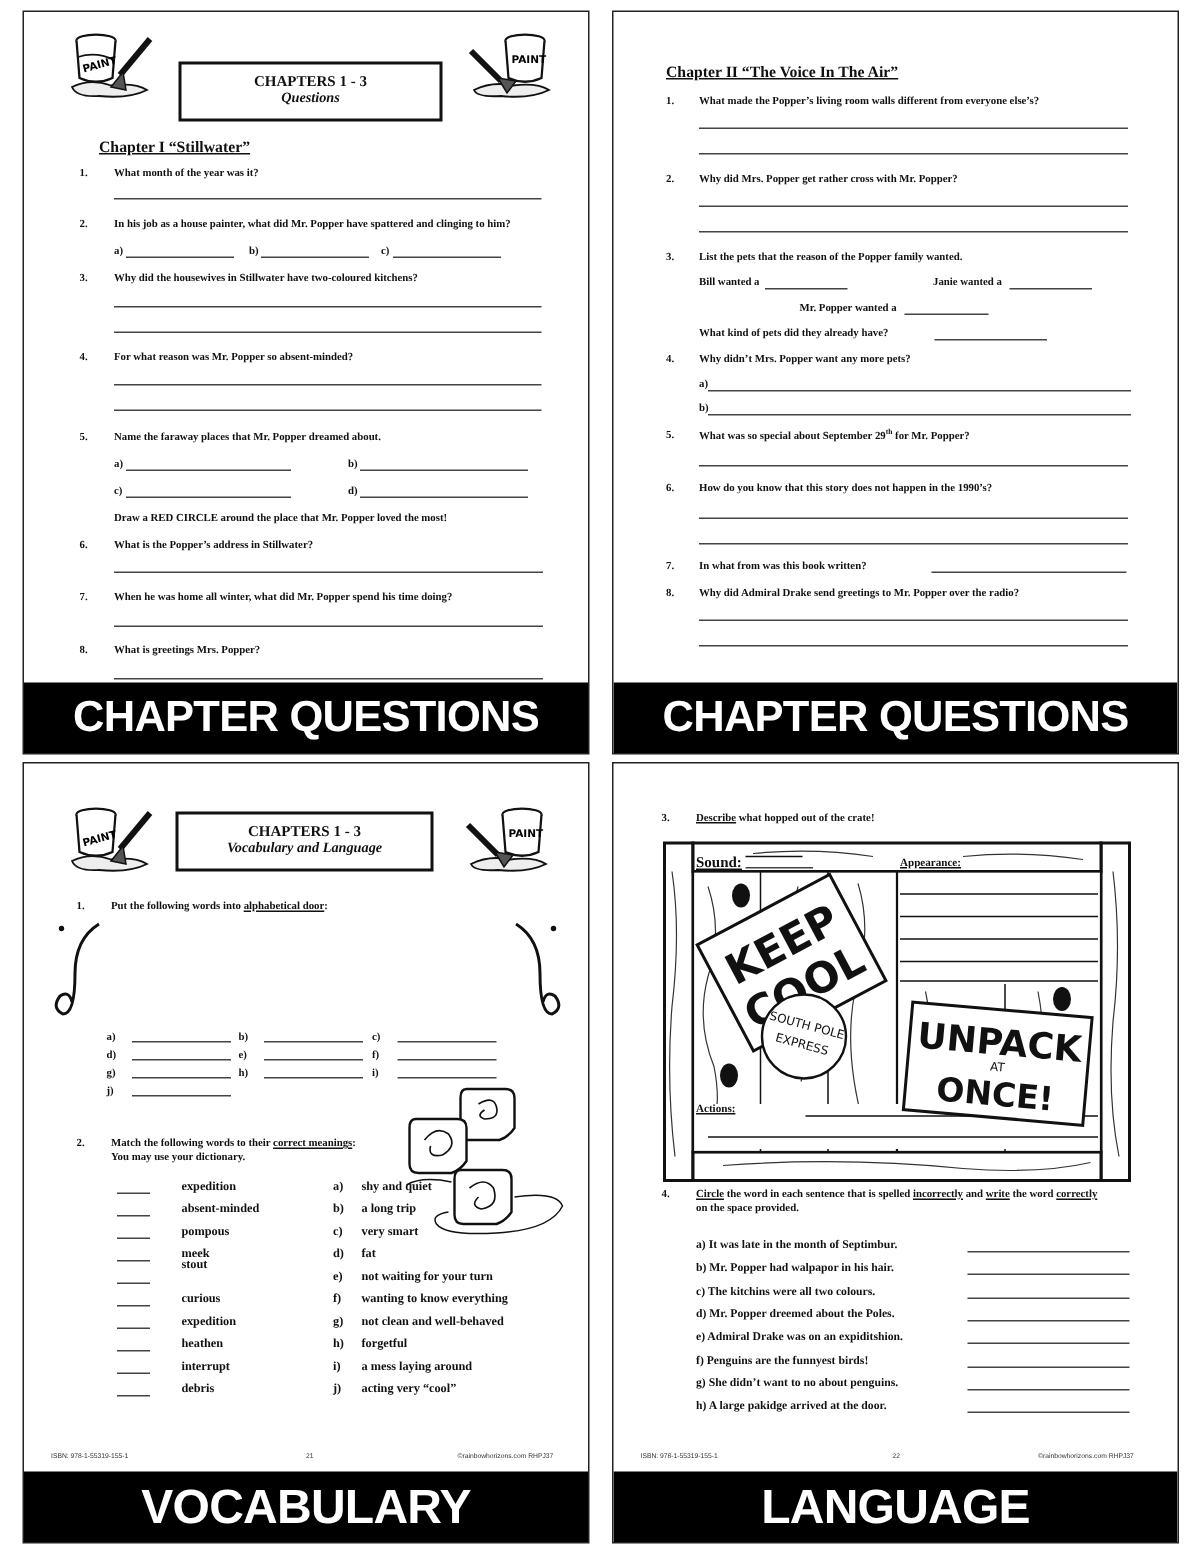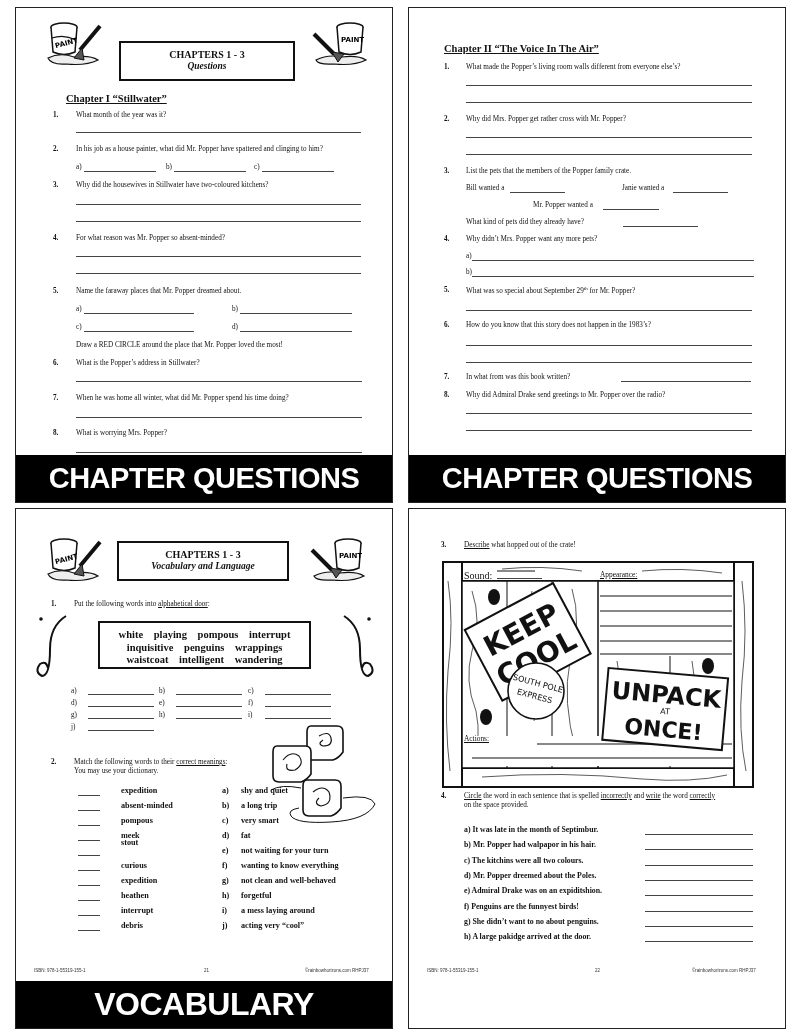--- a/index.html
+++ b/index.html
@@ -11,21 +11,21 @@
   .p-tr { left: 408px; top: 7px; width: 378px; height: 496px; }
   .p-bl { left: 15px; top: 508px; width: 378px; height: 521px; }
   .p-br { left: 408px; top: 508px; width: 378px; height: 521px; }
 
   .band { position: absolute; left: 0; right: 0; bottom: 0; background: #000; color: #fff;
     font-family: "Liberation Sans", "DejaVu Sans", sans-serif; font-weight: bold;
     text-align: center; letter-spacing: -0.5px; }
   .p-tl .band, .p-tr .band { height: 47px; font-size: 29px; line-height: 47px; }
   .p-bl .band, .p-br .band { height: 47px; font-size: 32px; line-height: 47px; }
   .num { position: absolute; font-size: 7.2px; font-weight: bold; }
-  .q { position: absolute; font-size: 7.2px; font-weight: normal; white-space: nowrap; }
+  .q { position: absolute; font-size: 7.2px; font-weight: bold; white-space: nowrap; }
   .line { position: absolute; height: 0; border-top: 1px solid #444; }
 
   .titlebox { position: absolute; border: 2px solid #111; text-align: center; background:#fff; }
   .titlebox .t1 { font-weight: bold; font-size: 10px; margin-top: 6px; }
   .titlebox .t2 { font-style: italic; font-weight: bold; font-size: 9.5px; margin-top: 1px; }
 
   .chap { position: absolute; font-weight: bold; font-size: 10.5px; text-decoration: underline; white-space: nowrap; }
   .u { text-decoration: underline; }
 
   .wordbox { position: absolute; border: 2px solid #111; text-align: center; font-weight: bold; font-size: 10.5px; line-height: 12.5px; padding-top: 6px; word-spacing: 8px; }
@@ -105,41 +105,41 @@
 
   <div class="num" style="left:37px;top:351px">6.</div>
   <div class="q" style="left:60px;top:351px">What is the Popper’s address in Stillwater?</div>
   <div class="line" style="left:60px;top:373px;width:286px"></div>
 
   <div class="num" style="left:37px;top:386px">7.</div>
   <div class="q" style="left:60px;top:386px">When he was home all winter, what did Mr. Popper spend his time doing?</div>
   <div class="line" style="left:60px;top:409px;width:286px"></div>
 
   <div class="num" style="left:37px;top:421px">8.</div>
-  <div class="q" style="left:60px;top:421px">What is worrying Mrs. Popper?</div>
+  <div class="q" style="left:60px;top:421px">What is greetings Mrs. Popper?</div>
   <div class="line" style="left:60px;top:444px;width:286px"></div>
 
   <div class="band">CHAPTER QUESTIONS</div>
 </div>
 
 <div class="panel p-tr">
   <div class="chap" style="left:35px;top:35px;">Chapter II “The Voice In The Air”</div>
 
   <div class="num" style="left:35px;top:55px">1.</div>
   <div class="q" style="left:57px;top:55px">What made the Popper’s living room walls different from everyone else’s?</div>
   <div class="line" style="left:57px;top:77px;width:286px"></div>
   <div class="line" style="left:57px;top:94px;width:286px"></div>
 
   <div class="num" style="left:35px;top:107px">2.</div>
   <div class="q" style="left:57px;top:107px">Why did Mrs. Popper get rather cross with Mr. Popper?</div>
   <div class="line" style="left:57px;top:129px;width:286px"></div>
   <div class="line" style="left:57px;top:146px;width:286px"></div>
 
   <div class="num" style="left:35px;top:159px">3.</div>
-  <div class="q" style="left:57px;top:159px">List the pets that the members of the Popper family crate.</div>
+  <div class="q" style="left:57px;top:159px">List the pets that the reason of the Popper family wanted.</div>
   <div class="q" style="left:57px;top:176px">Bill wanted a</div>
   <div class="line" style="left:101px;top:184px;width:55px"></div>
   <div class="q" style="left:213px;top:176px">Janie wanted a</div>
   <div class="line" style="left:264px;top:184px;width:55px"></div>
   <div class="q" style="left:124px;top:193px">Mr. Popper wanted a</div>
   <div class="line" style="left:194px;top:201px;width:56px"></div>
   <div class="q" style="left:57px;top:210px">What kind of pets did they already have?</div>
   <div class="line" style="left:214px;top:218px;width:75px"></div>
 
   <div class="num" style="left:35px;top:227px">4.</div>
@@ -147,21 +147,21 @@
   <div class="q" style="left:57px;top:244px">a)</div>
   <div class="line" style="left:63px;top:252px;width:282px"></div>
   <div class="q" style="left:57px;top:260px">b)</div>
   <div class="line" style="left:63px;top:268px;width:282px"></div>
 
   <div class="num" style="left:35px;top:278px">5.</div>
   <div class="q" style="left:57px;top:278px"><span>What was so special about September 29</span><sup style="font-size:5px">th</sup><span> for Mr. Popper?</span></div>
   <div class="line" style="left:57px;top:302px;width:286px"></div>
 
   <div class="num" style="left:35px;top:313px">6.</div>
-  <div class="q" style="left:57px;top:313px">How do you know that this story does not happen in the 1983’s?</div>
+  <div class="q" style="left:57px;top:313px">How do you know that this story does not happen in the 1990’s?</div>
   <div class="line" style="left:57px;top:337px;width:286px"></div>
   <div class="line" style="left:57px;top:354px;width:286px"></div>
 
   <div class="num" style="left:35px;top:365px">7.</div>
   <div class="q" style="left:57px;top:365px">In what from was this book written?</div>
   <div class="line" style="left:212px;top:373px;width:130px"></div>
 
   <div class="num" style="left:35px;top:383px">8.</div>
   <div class="q" style="left:57px;top:383px">Why did Admiral Drake send greetings to Mr. Popper over the radio?</div>
   <div class="line" style="left:57px;top:405px;width:286px"></div>
@@ -197,25 +197,20 @@
 
   <svg style="left:20px;top:105px" width="40" height="70" viewBox="0 0 40 70">
     <circle cx="5" cy="5" r="1.8" fill="#111"></circle>
     <path d="M30 2 Q14 12 14 35 Q14 62 6 62 Q-2 58 4 50 Q10 46 12 54" fill="none" stroke="#111" stroke-width="2"></path>
   </svg>
   <svg style="left:318px;top:105px" width="40" height="70" viewBox="0 0 40 70">
     <circle cx="35" cy="5" r="1.8" fill="#111"></circle>
     <path d="M10 2 Q26 12 26 35 Q26 62 34 62 Q42 58 36 50 Q30 46 28 54" fill="none" stroke="#111" stroke-width="2"></path>
   </svg>
 
-  <div class="wordbox" style="left:82px;top:112px;width:213px;height:48px;">
-    <div>white playing pompous interrupt</div>
-    <div>inquisitive penguins wrappings</div>
-    <div>waistcoat intelligent wandering</div>
-  </div>
 
   <div class="q" style="left:55px;top:178px">a)</div>
   <div class="line" style="left:72px;top:185px;width:66px"></div>
   <div class="q" style="left:143px;top:178px">b)</div>
   <div class="line" style="left:160px;top:185px;width:66px"></div>
   <div class="q" style="left:232px;top:178px">c)</div>
   <div class="line" style="left:249px;top:185px;width:66px"></div>
 
   <div class="q" style="left:55px;top:190px">d)</div>
   <div class="line" style="left:72px;top:197px;width:66px"></div>
@@ -405,13 +400,14 @@
       <div>
         <div class="sent" style="left:55px;top:423.1px">h)  A large pakidge arrived at the door.</div>
         <div class="line" style="left:236px;top:432.1px;width:108px"></div>
       </div>
     </div>
 
   <div class="footer" style="left:18px;top:459px">ISBN: 978-1-55319-155-1</div>
   <div class="footer" style="left:186px;top:459px">22</div>
   <div class="footer" style="left:283px;top:459px">©rainbowhorizons.com  RHPJ37</div>
 
+  <div class="band">LANGUAGE</div>
 </div>
 
 </body></html>

